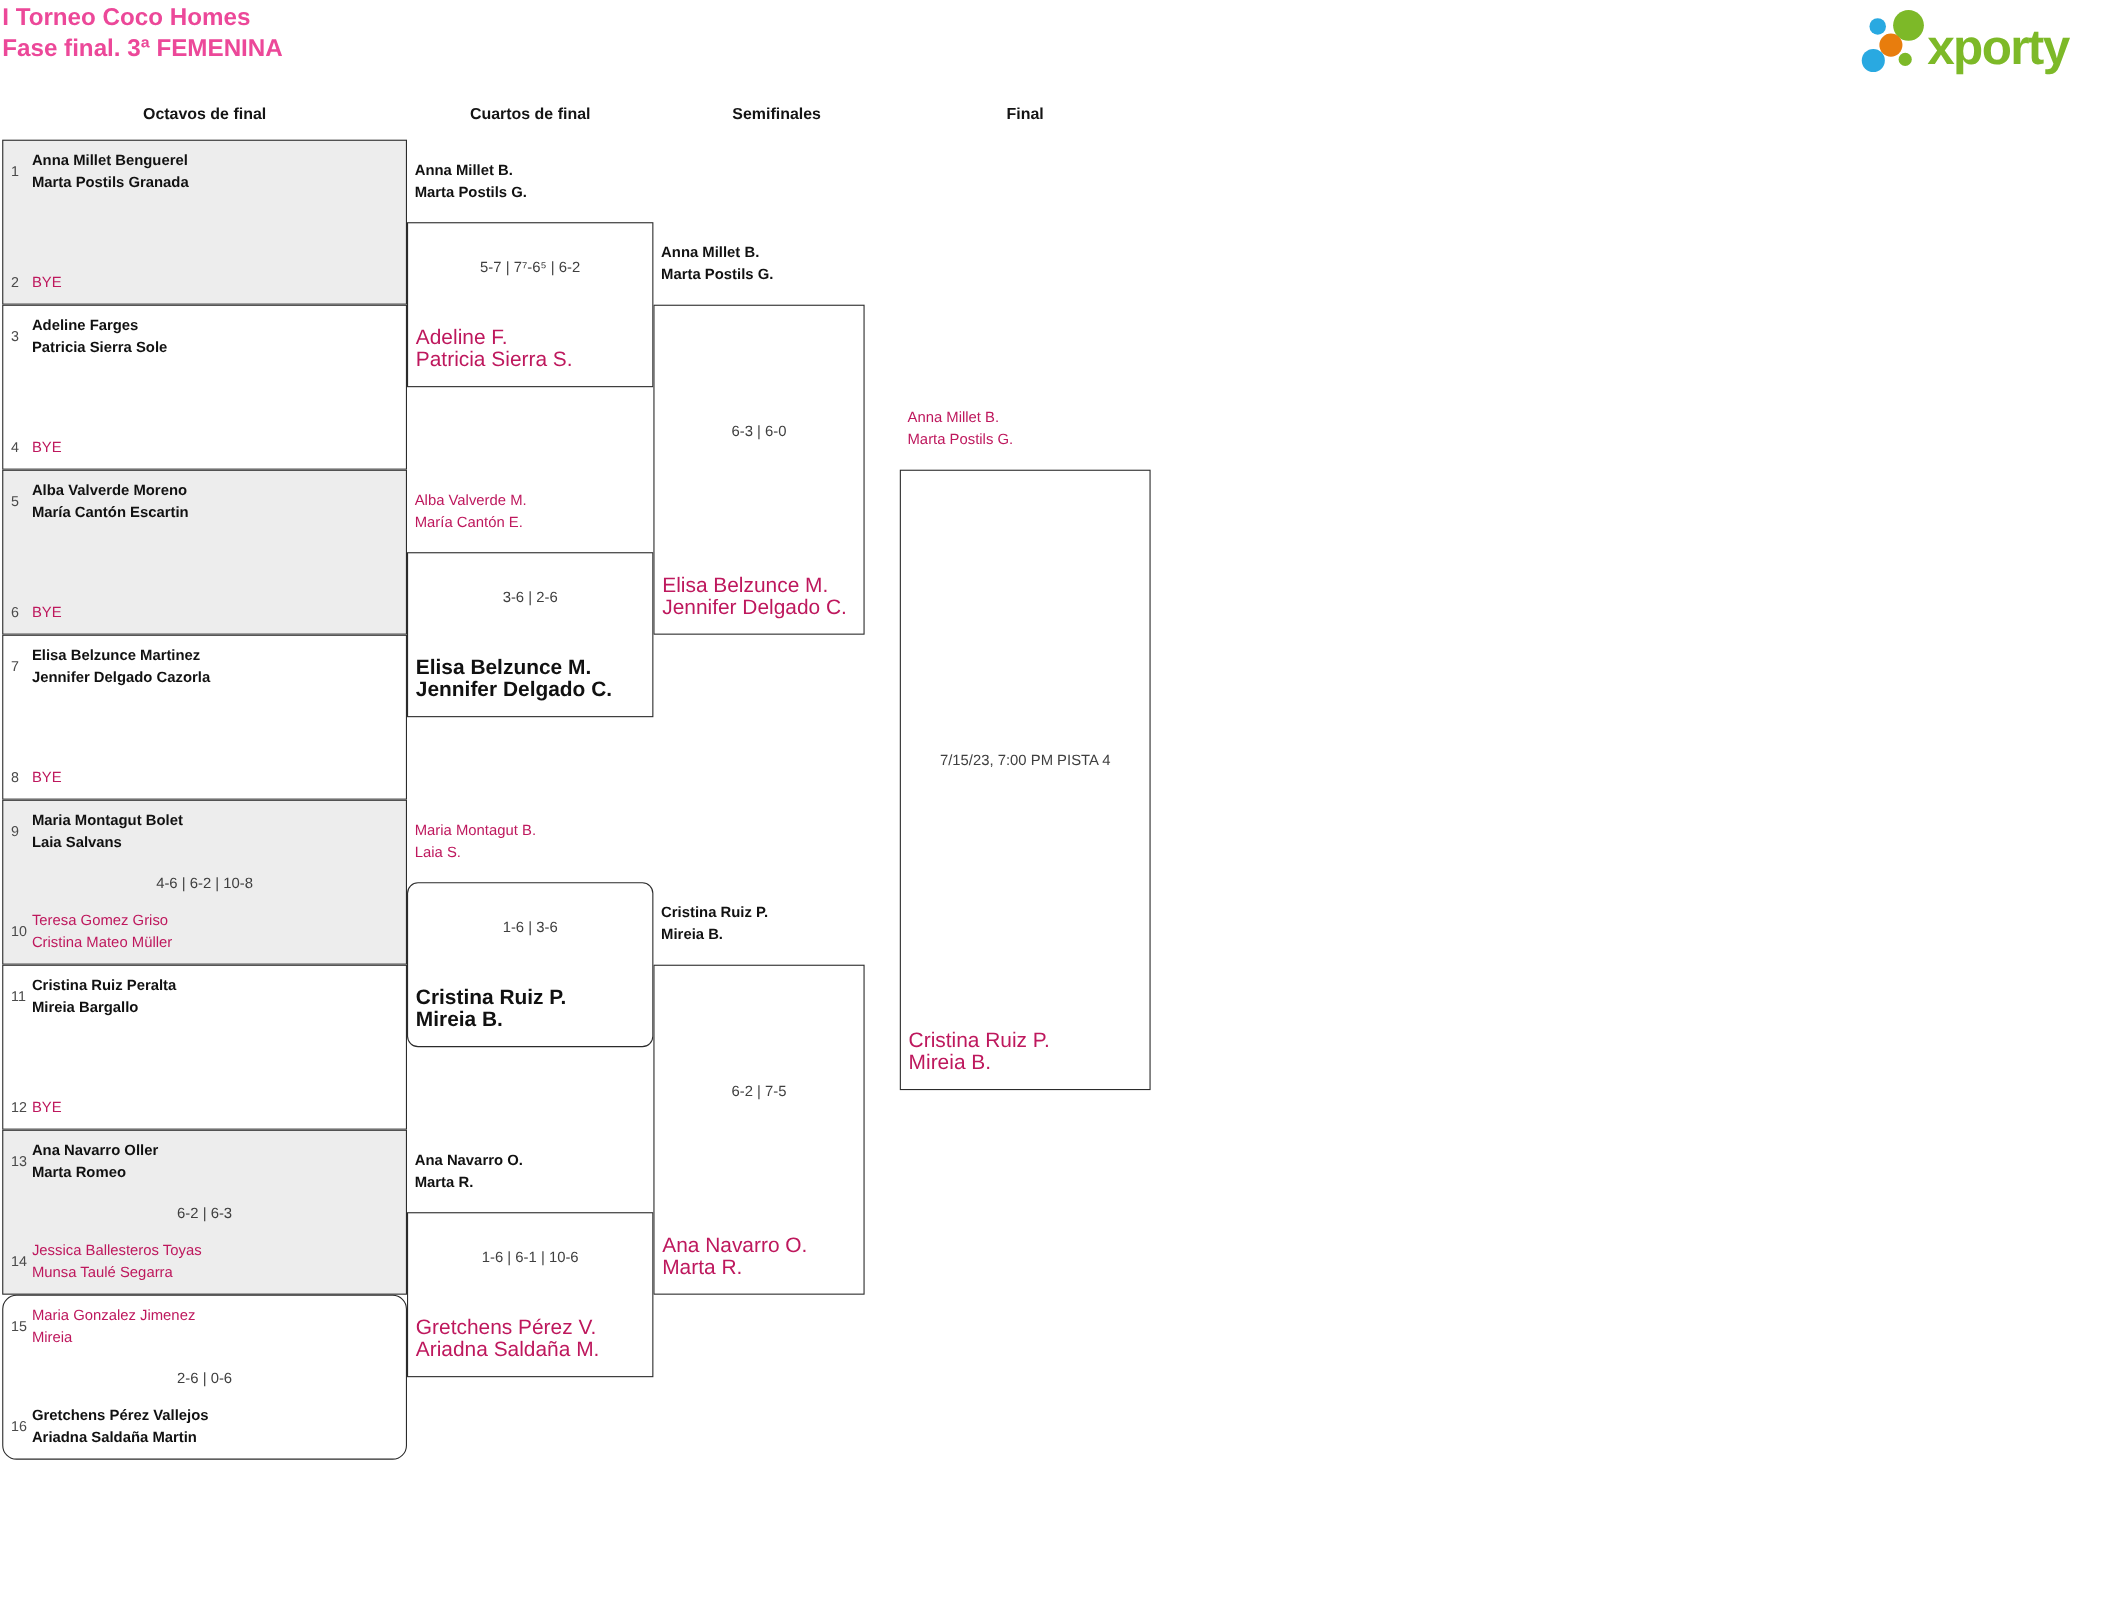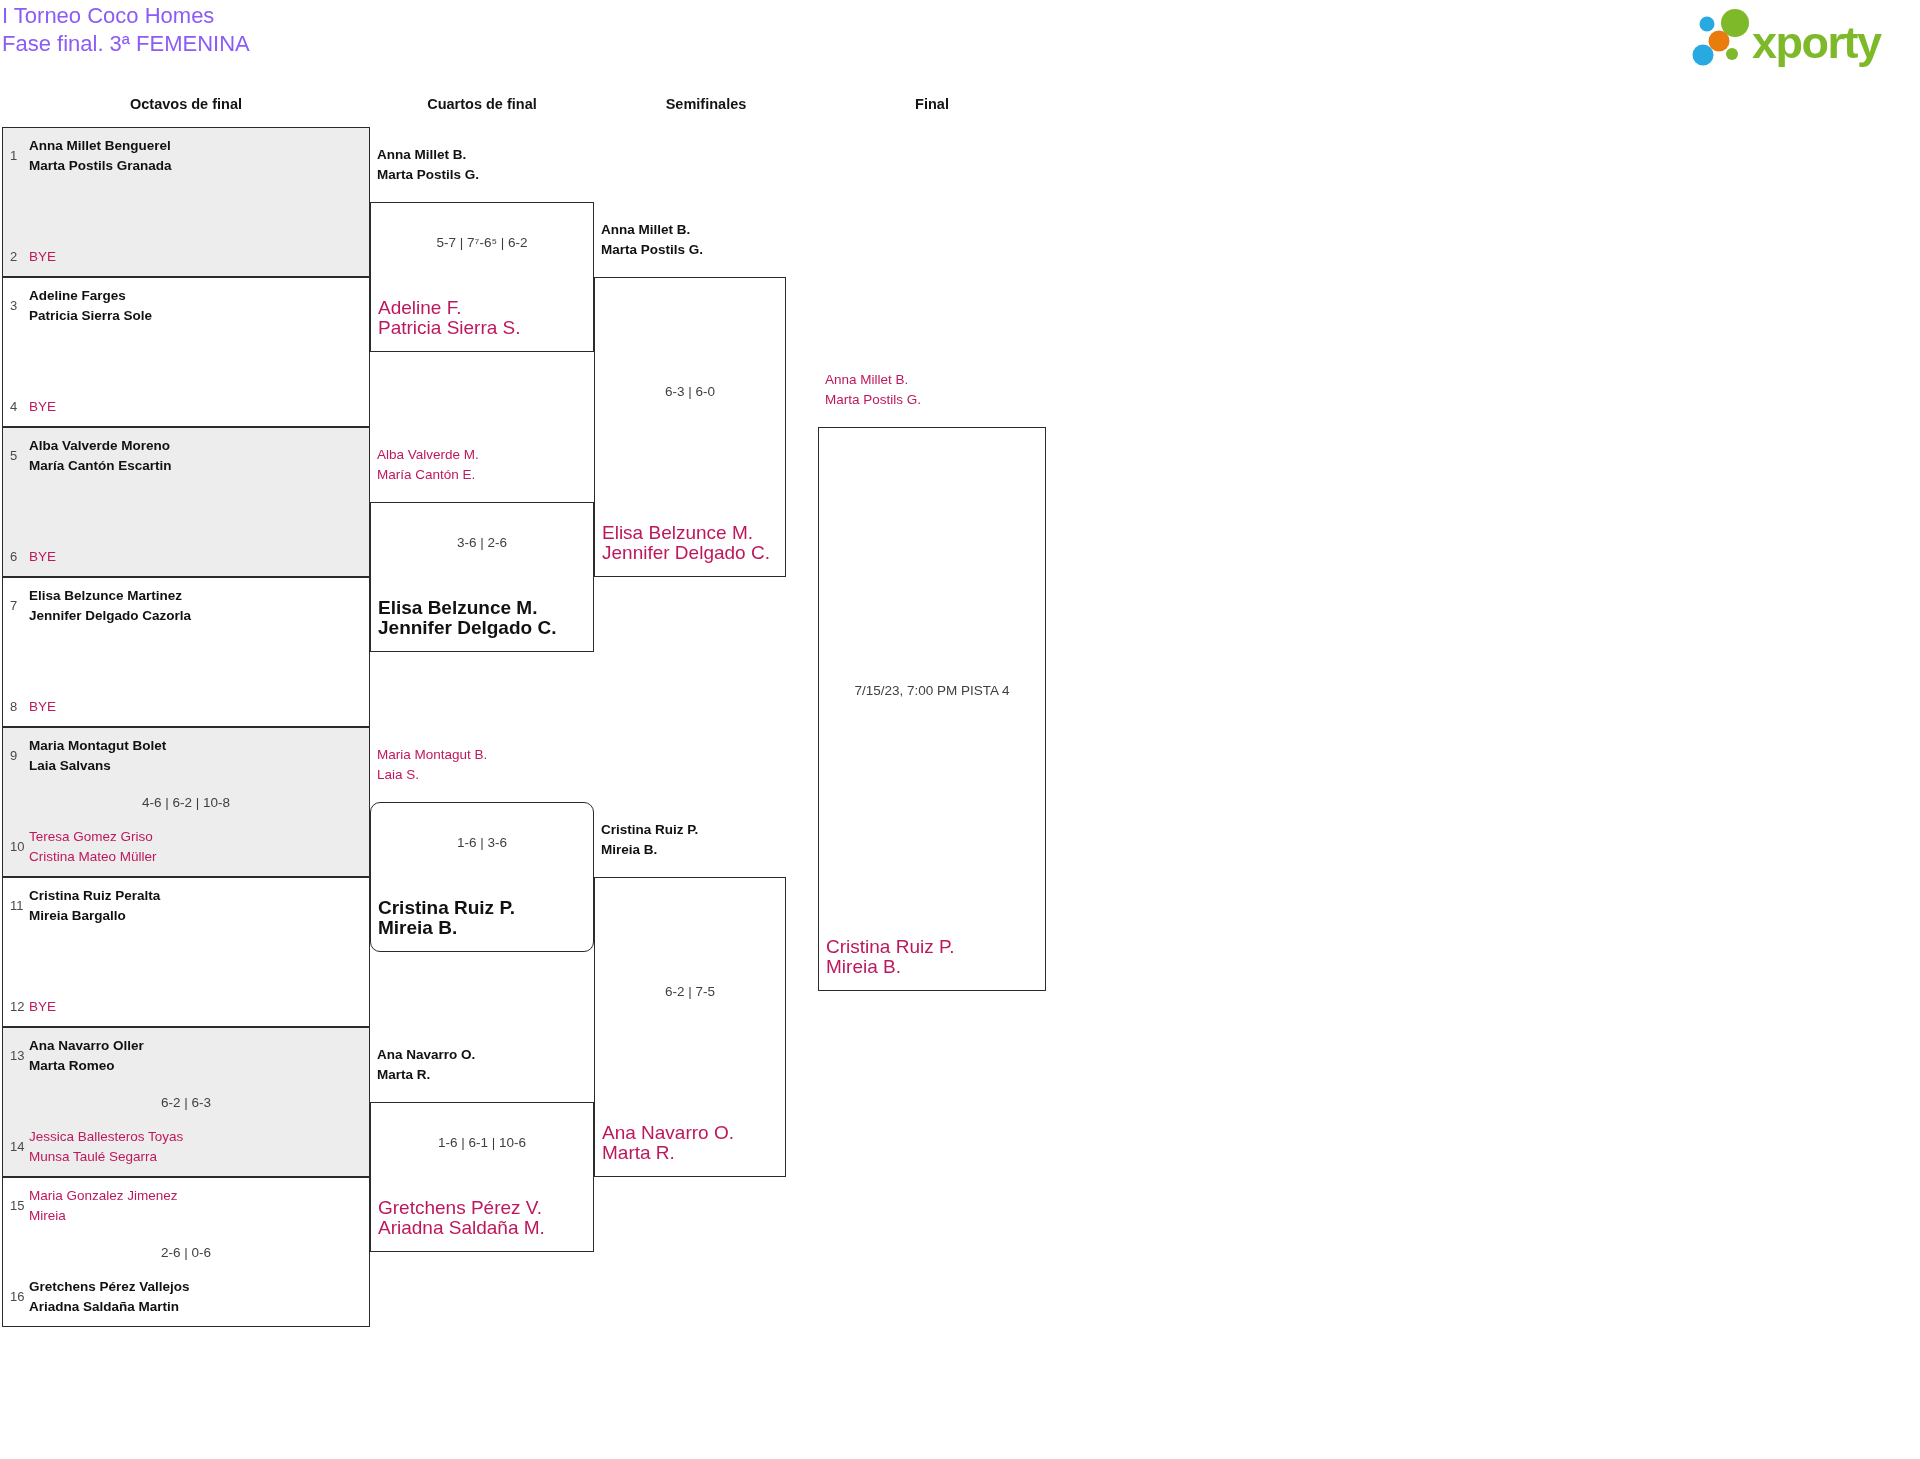--- a/index.html
+++ b/index.html
@@ -5,21 +5,21 @@
   html,body{margin:0;padding:0;background:#ffffff;}
   .page{
     position:relative;
     width:1920px;height:1459px;
     background:#ffffff;
     font-family:"Liberation Sans","DejaVu Sans",sans-serif;
     color:#111;
     overflow:hidden;
   }
   
-  .title{position:absolute;left:2px;top:2px;font-size:22px;line-height:28px;font-weight:400;color:#8b5cf6;}
+  .title{position:absolute;left:2px;top:2px;font-size:22px;line-height:28px;font-weight:700;color:#ec4899;}
   .logo{position:absolute;left:1648px;top:2px;}
   
   .col-header{position:absolute;top:96px;height:20px;text-align:center;font-size:14.5px;font-weight:600;color:#141414;}
   .ch-r16{left:2px;width:368px;}
   .ch-qf{left:370px;width:224px;}
   .ch-sf{left:594px;width:224px;}
   .ch-f{left:818px;width:228px;}
   
   .box{position:absolute;box-sizing:border-box;border:1px solid #2b2b2b;background:#ffffff;}
   .box.gray{background:#ededed;}
@@ -185,21 +185,21 @@
     <div class="score-line">6-2 | 6-3</div>
     <div class="slot slot-bottom">
       <span class="seed">14</span>
       <div class="team">
         <div>Jessica Ballesteros Toyas</div>
         <div>Munsa Taulé Segarra</div>
       </div>
     </div>
   </div>
 
-  <div class="box r16" style="top:1177px;">
+  <div class="box r16" style="top:1177px;border-radius:13px;">
     <div class="slot slot-top">
       <span class="seed">15</span>
       <div class="team">
         <div>Maria Gonzalez Jimenez</div>
         <div>Mireia</div>
       </div>
     </div>
     <div class="score-line">2-6 | 0-6</div>
     <div class="slot slot-bottom">
       <span class="seed">16</span>

